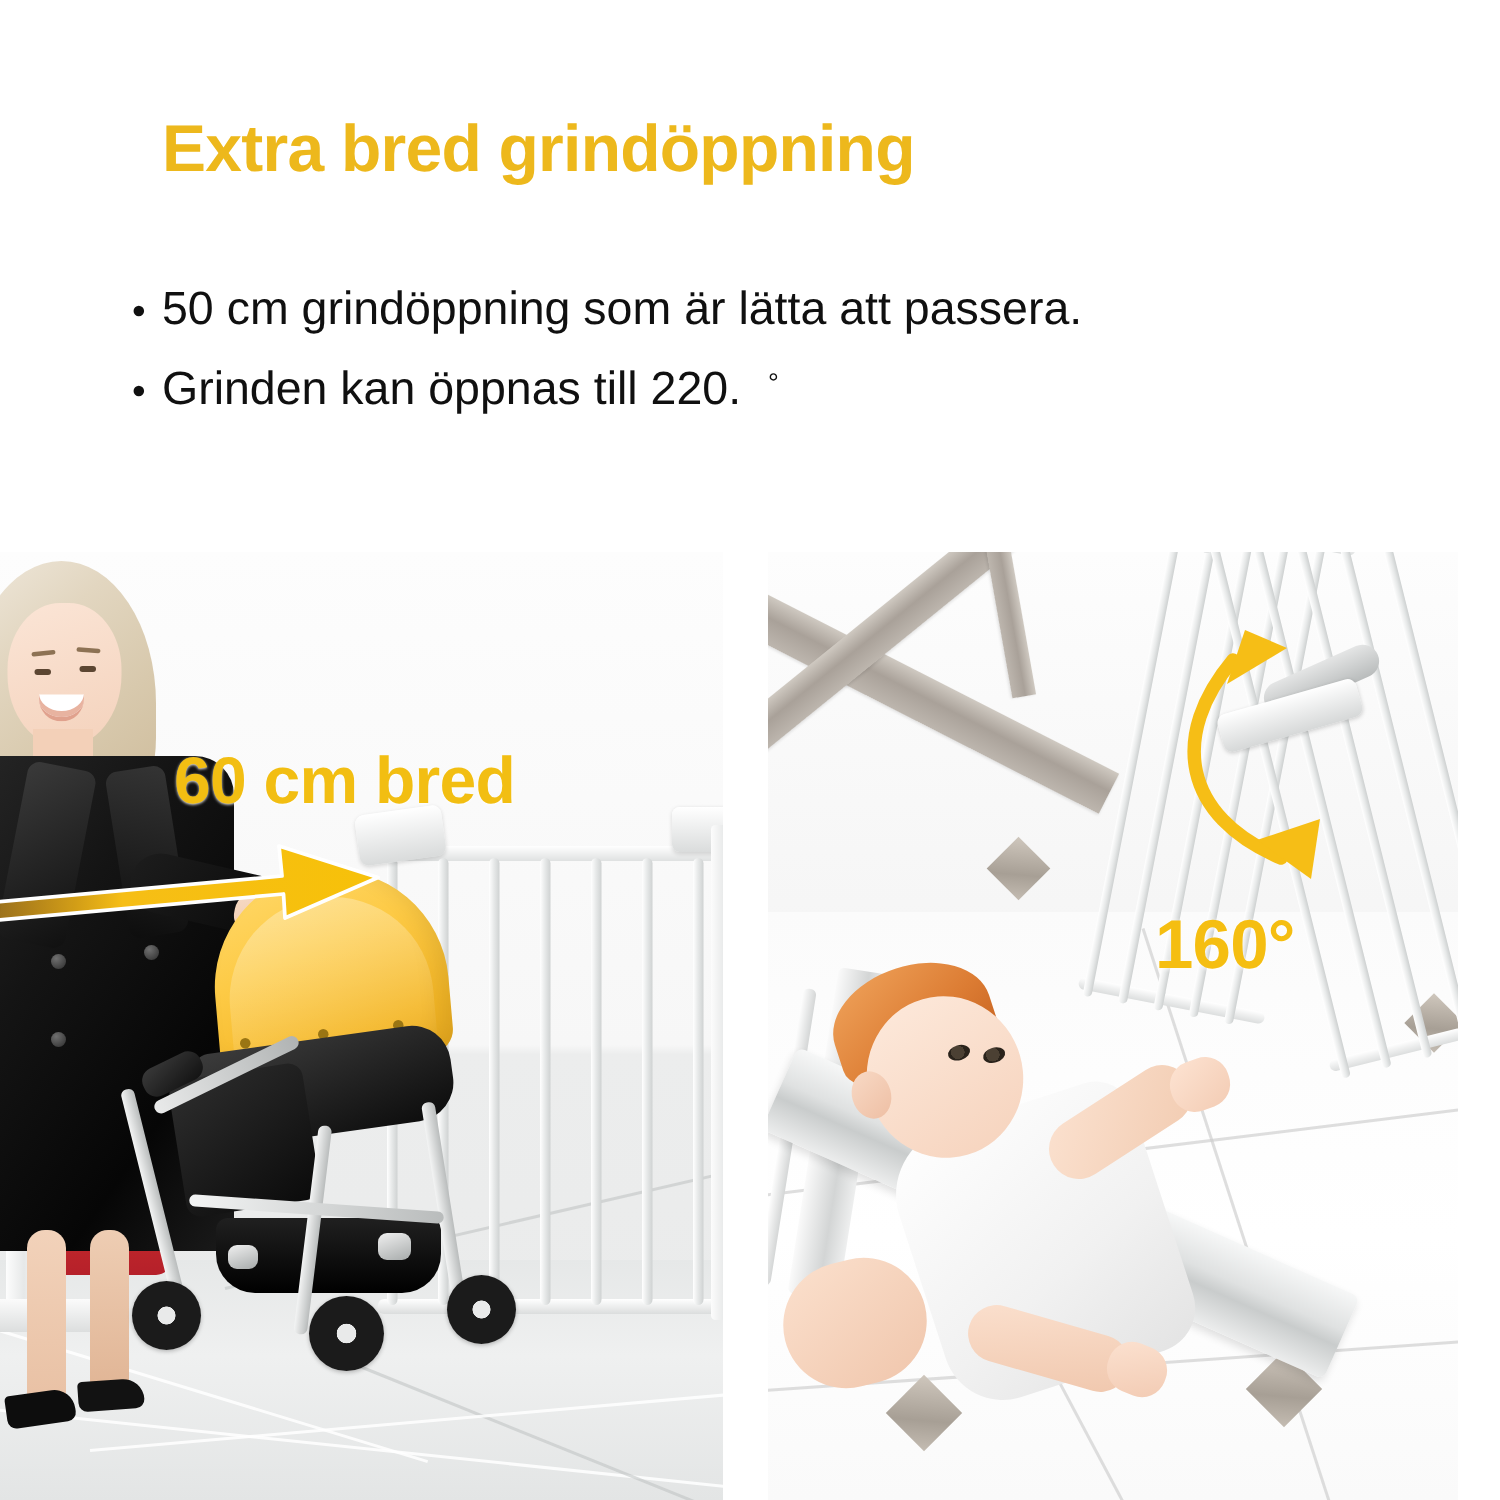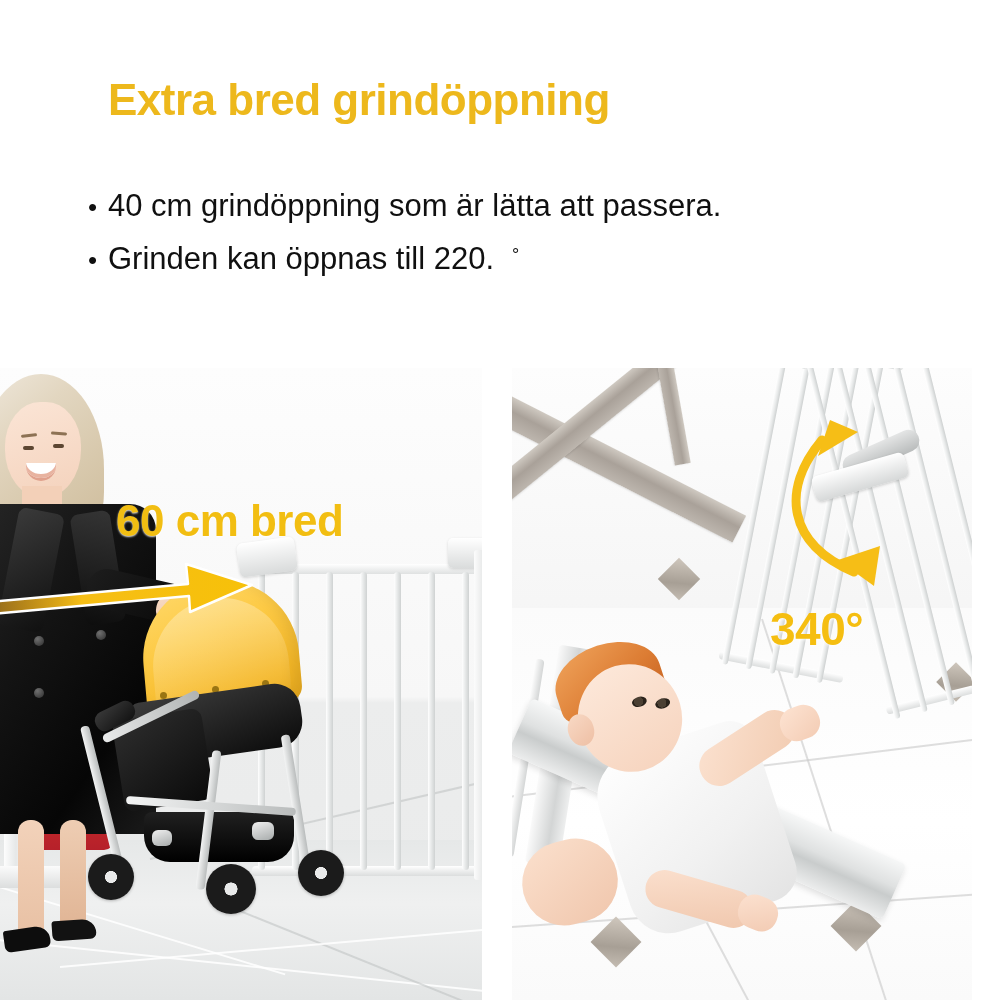--- a/index.html
+++ b/index.html
@@ -213,21 +213,21 @@
 
 <div class="page">
 
   <div class="header">
     <div class="title">Extra bred grindöppning</div>
 
     <div class="bullets">
 
       <div class="bullet">
         <span class="dot">•</span>
-        <span class="btxt">40 cm grindöppning som är lätta att passera.</span>
+        <span class="btxt">50 cm grindöppning som är lätta att passera.</span>
       </div>
 
       <div class="bullet">
         <span class="dot">•</span>
         <span class="btxt">Grinden kan öppnas till 220.</span>
         <span class="deg">°</span>
       </div>
 
     </div>
   </div>
@@ -391,17 +391,17 @@
       </div>
 
       <div class="arcR">
         <svg width="230" height="300" viewBox="0 0 230 300">
           <path d="M60,112 C18,162 26,216 92,244" fill="none" stroke="#F6BE16" stroke-width="9" stroke-linecap="round"></path>
           <path d="M68,92 L96,104 L56,128 Z" fill="#F6BE16"></path>
           <path d="M76,232 L118,218 L112,258 Z" fill="#F6BE16"></path>
         </svg>
       </div>
 
-      <div class="capR">340°</div>
+      <div class="capR">160°</div>
     </div>
 
   </div>
 </div>
 
 </body></html>

